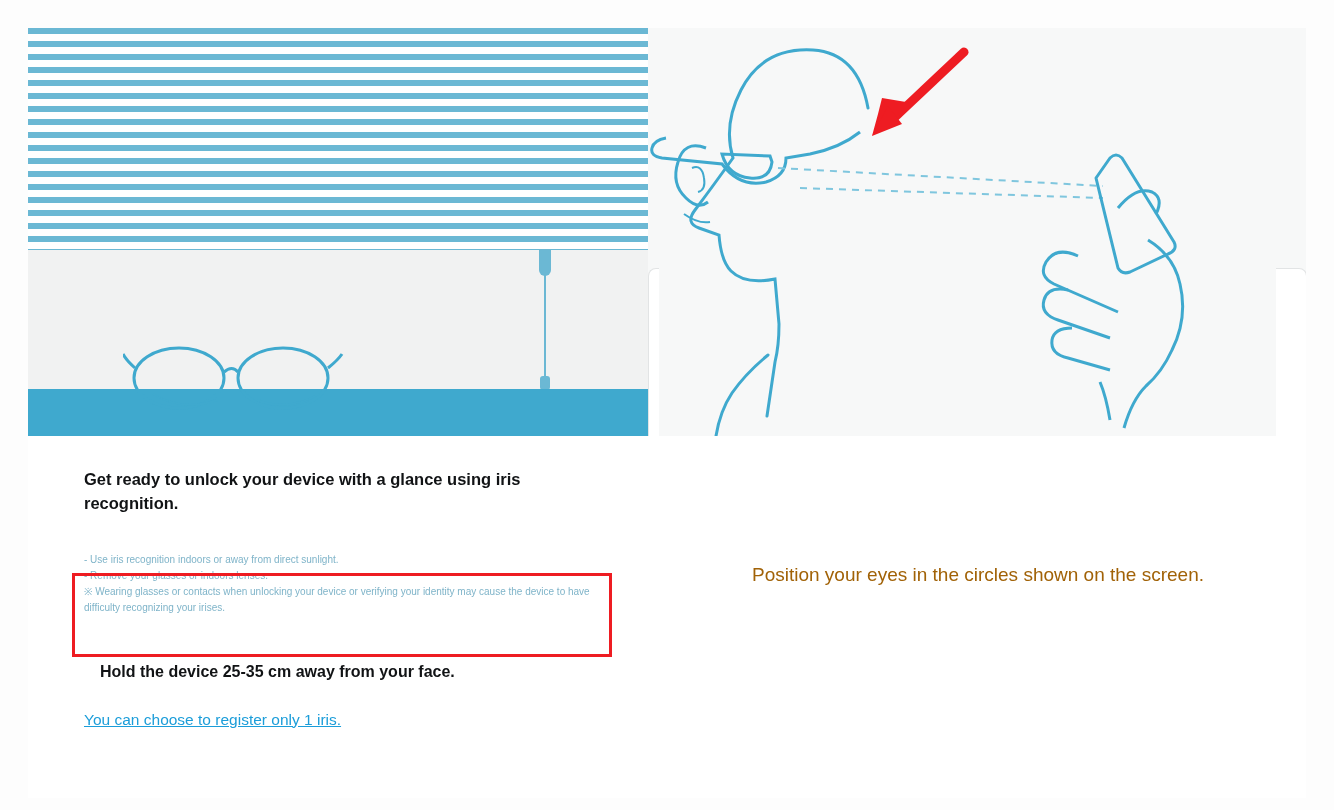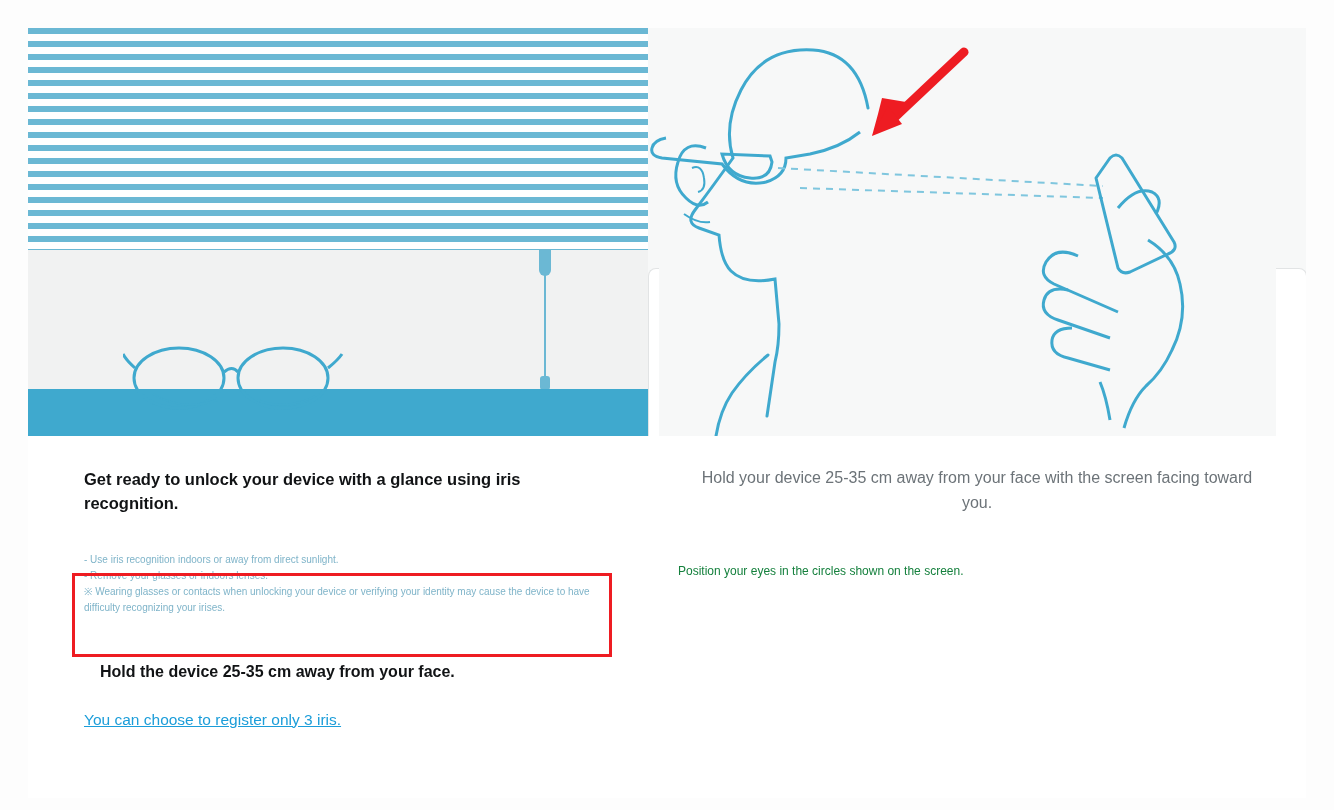--- a/index.html
+++ b/index.html
@@ -181,22 +181,23 @@
     text-align: center;
     color: #6c7378;
     font-size: 16px;
     line-height: 1.55;
   }
   .right-subcaption {
     position: absolute;
     left: 30px;
     top: 536px;
     width: 600px;
-    color: #15803d;
-    font-size: 12px;
+    text-align: center;
+    color: #a16207;
+    font-size: 19px;
   }
   .arrow-wrap {
     position: absolute;
     left: 210px;
     top: 12px;
   }
 </style>
 </head>
 <body>
 
@@ -226,21 +227,21 @@
       <p class="headline">Get ready to unlock your device with a glance using iris recognition.</p>
 
       <div class="bullets">
         <div>- Use iris recognition indoors or away from direct sunlight.</div>
         <div>- Remove your glasses or indoors lenses.</div>
         <div>※ Wearing glasses or contacts when unlocking your device or verifying your identity may cause the device to have difficulty recognizing your irises.</div>
       </div>
 
       <p class="subline">Hold the device 25-35 cm away from your face.</p>
 
-      <a class="reg-link">You can choose to register only 3 iris.</a>
+      <a class="reg-link">You can choose to register only 1 iris.</a>
     </div>
 
     <div class="bullet-box"></div>
   </div>
 
   <div class="right-panel">
 
     <div class="illu-right">
       <div class="card-edge-left"></div>
       <div class="card-edge-right"></div>
@@ -273,17 +274,16 @@
         <path d="M462 392 q-4 -24 -10 -38" fill="none" stroke="#3fa9ce" stroke-width="3"></path>
       </svg>
 
       <svg class="arrow-wrap" width="120" height="100" viewBox="0 0 120 100">
         <line x1="106" y1="12" x2="36" y2="78" stroke="#ee1c22" stroke-width="9" stroke-linecap="round"></line>
         <polygon points="14,96 48,62 24,58 20,74" fill="#ee1c22"></polygon>
         <polygon points="14,96 44,84 30,66" fill="#ee1c22"></polygon>
       </svg>
     </div>
 
-    <div class="right-caption">Hold your device 25-35 cm away from your face with the screen facing toward you.</div>
     <div class="right-subcaption">Position your eyes in the circles shown on the screen.</div>
   </div>
 
 </div>
 
 </body></html>

